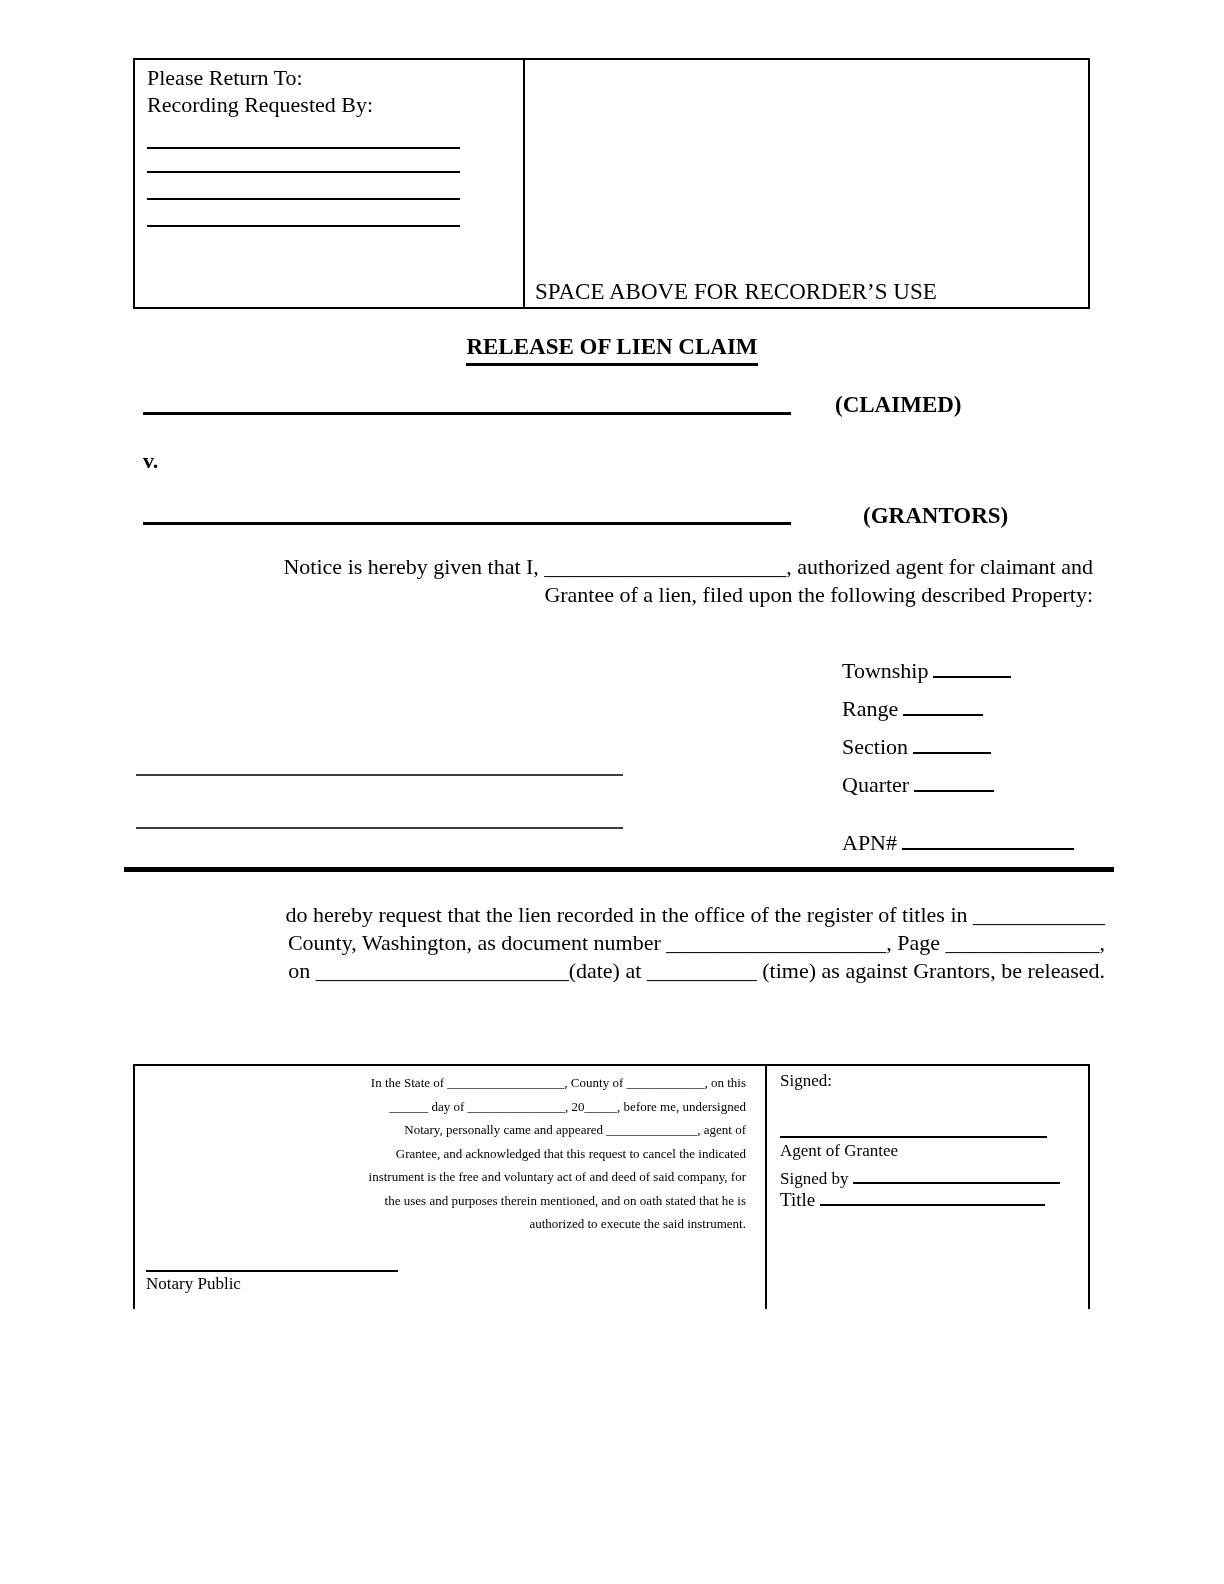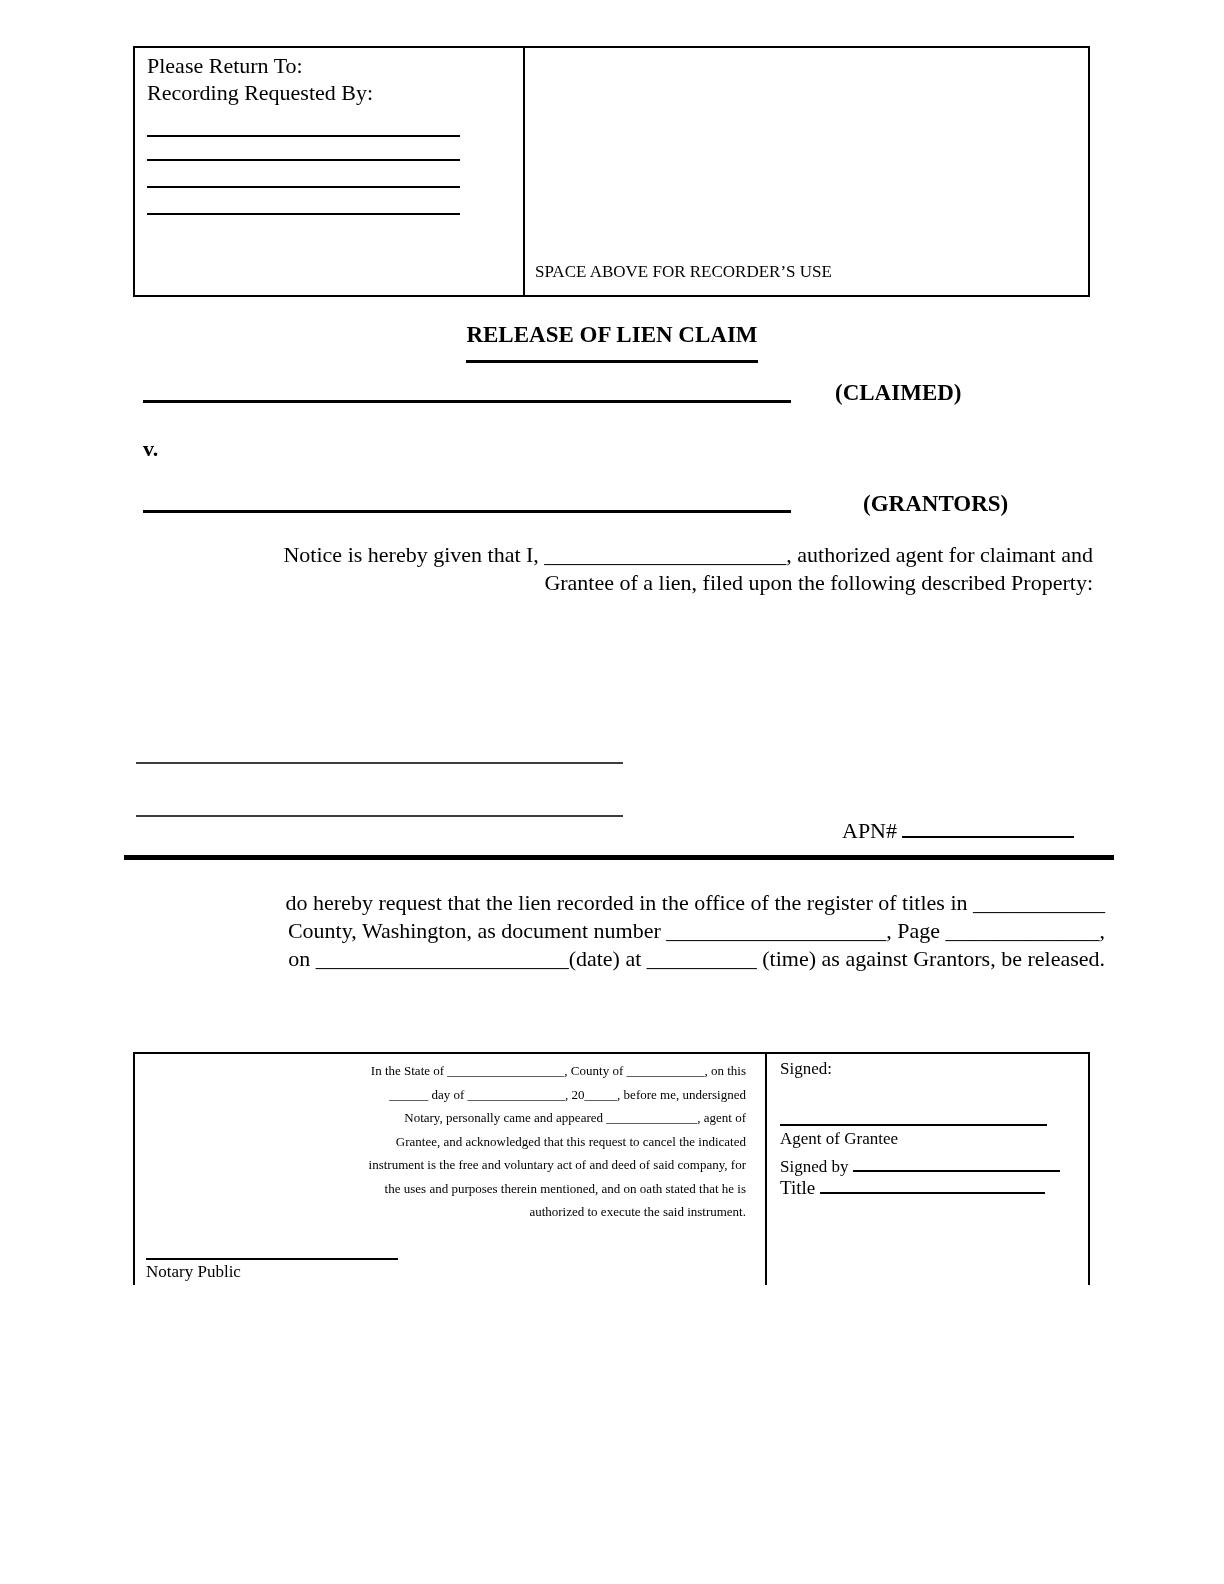--- a/index.html
+++ b/index.html
@@ -1,36 +1,36 @@
 <!DOCTYPE html>
 <html><head>
 <meta charset="utf-8">
 <style>
   html,body { margin:0; padding:0; background:#ffffff; }
   .page {
-    position:relative; width:1224px; height:1285px; margin:0 auto;
+    position:relative; width:1224px; height:1285px; margin:12px auto;
     background:#ffffff; color:#000;
     font-family:"Liberation Serif","DejaVu Serif",serif;
   }
   .abs { position:absolute; }
   .pre { white-space:pre-wrap;text-align:right; }
   .body-txt { font-size:22px; line-height:28px; }
   .small-txt { font-size:13px; line-height:23.5px; }
 
   
   .recorder-box { left:133px; top:46px; width:953px; height:247px; border:2px solid #000; }
   .recorder-divider { position:absolute; left:388px; top:0; width:2px; height:100%; background:#000; }
   .ret-line1 { left:12px; top:5px;  font-size:22px; }
   .ret-line2 { left:12px; top:32px; font-size:22px; }
   .addr-blank { position:absolute; left:12px; width:313px; height:0; border-top:2px solid #000; }
-  .space-label { left:400px; bottom:13px; font-size:17px; }
+  .space-label { left:400px; bottom:2px; font-size:23px; }
 
   
   .doc-title { left:0; top:322px; width:100%; text-align:center; font-size:23px; font-weight:bold; }
-  .doc-title span { border-bottom:3px solid #000; padding-bottom:13px;font-family:Liberation Serif, serif; }
+  .doc-title span { border-bottom:3px solid #000; padding-bottom:4px;font-family:Liberation Serif, serif; }
 
   
   .party-line { height:0; border-top:3px solid #000; }
   .grantee-line  { left:143px; top:400px; width:648px; }
   .grantors-line { left:143px; top:510px; width:648px; }
   .grantee-label  { left:835px; top:380px; font-size:23px; font-weight:bold; }
   .grantors-label { left:863px; top:491px; font-size:23px; font-weight:bold; }
   .versus { left:143px; top:436px; font-size:22px; font-weight:bold; }
 
   
@@ -89,20 +89,26 @@
   <div class="abs versus">v.</div>
   <div class="abs party-line grantors-line"></div>
   <div class="abs grantors-label">(GRANTORS)</div>
 
   <div class="abs notice body-txt pre">Notice is hereby given that I, ______________________, authorized agent for claimant and
 Grantee of a lien, filed upon the following described Property:</div>
 
   <div class="desc-blank" style="top:762px"></div>
   <div class="desc-blank" style="top:815px"></div>
 
+  <div class="abs plss">
+    <div class="plss-row"><span>Township</span><span class="bl" style="width:78px"></span></div>
+    <div class="plss-row"><span>Range</span><span class="bl" style="width:80px"></span></div>
+    <div class="plss-row"><span>Section</span><span class="bl" style="width:78px"></span></div>
+    <div class="plss-row"><span>Quarter</span><span class="bl" style="width:80px"></span></div>
+  </div>
   <div class="abs apn-row"><span>APN#</span><span class="bl" style="width:172px"></span></div>
 
   <div class="abs thick-rule"></div>
 
   <div class="abs request body-txt pre">do hereby request that the lien recorded in the office of the register of titles in ____________
 County, Washington, as document number ____________________, Page ______________,
 on _______________________(date) at __________ (time) as against Grantors, be released.</div>
 
   <div class="abs notary-box">
     <div class="notary-divider"></div>

